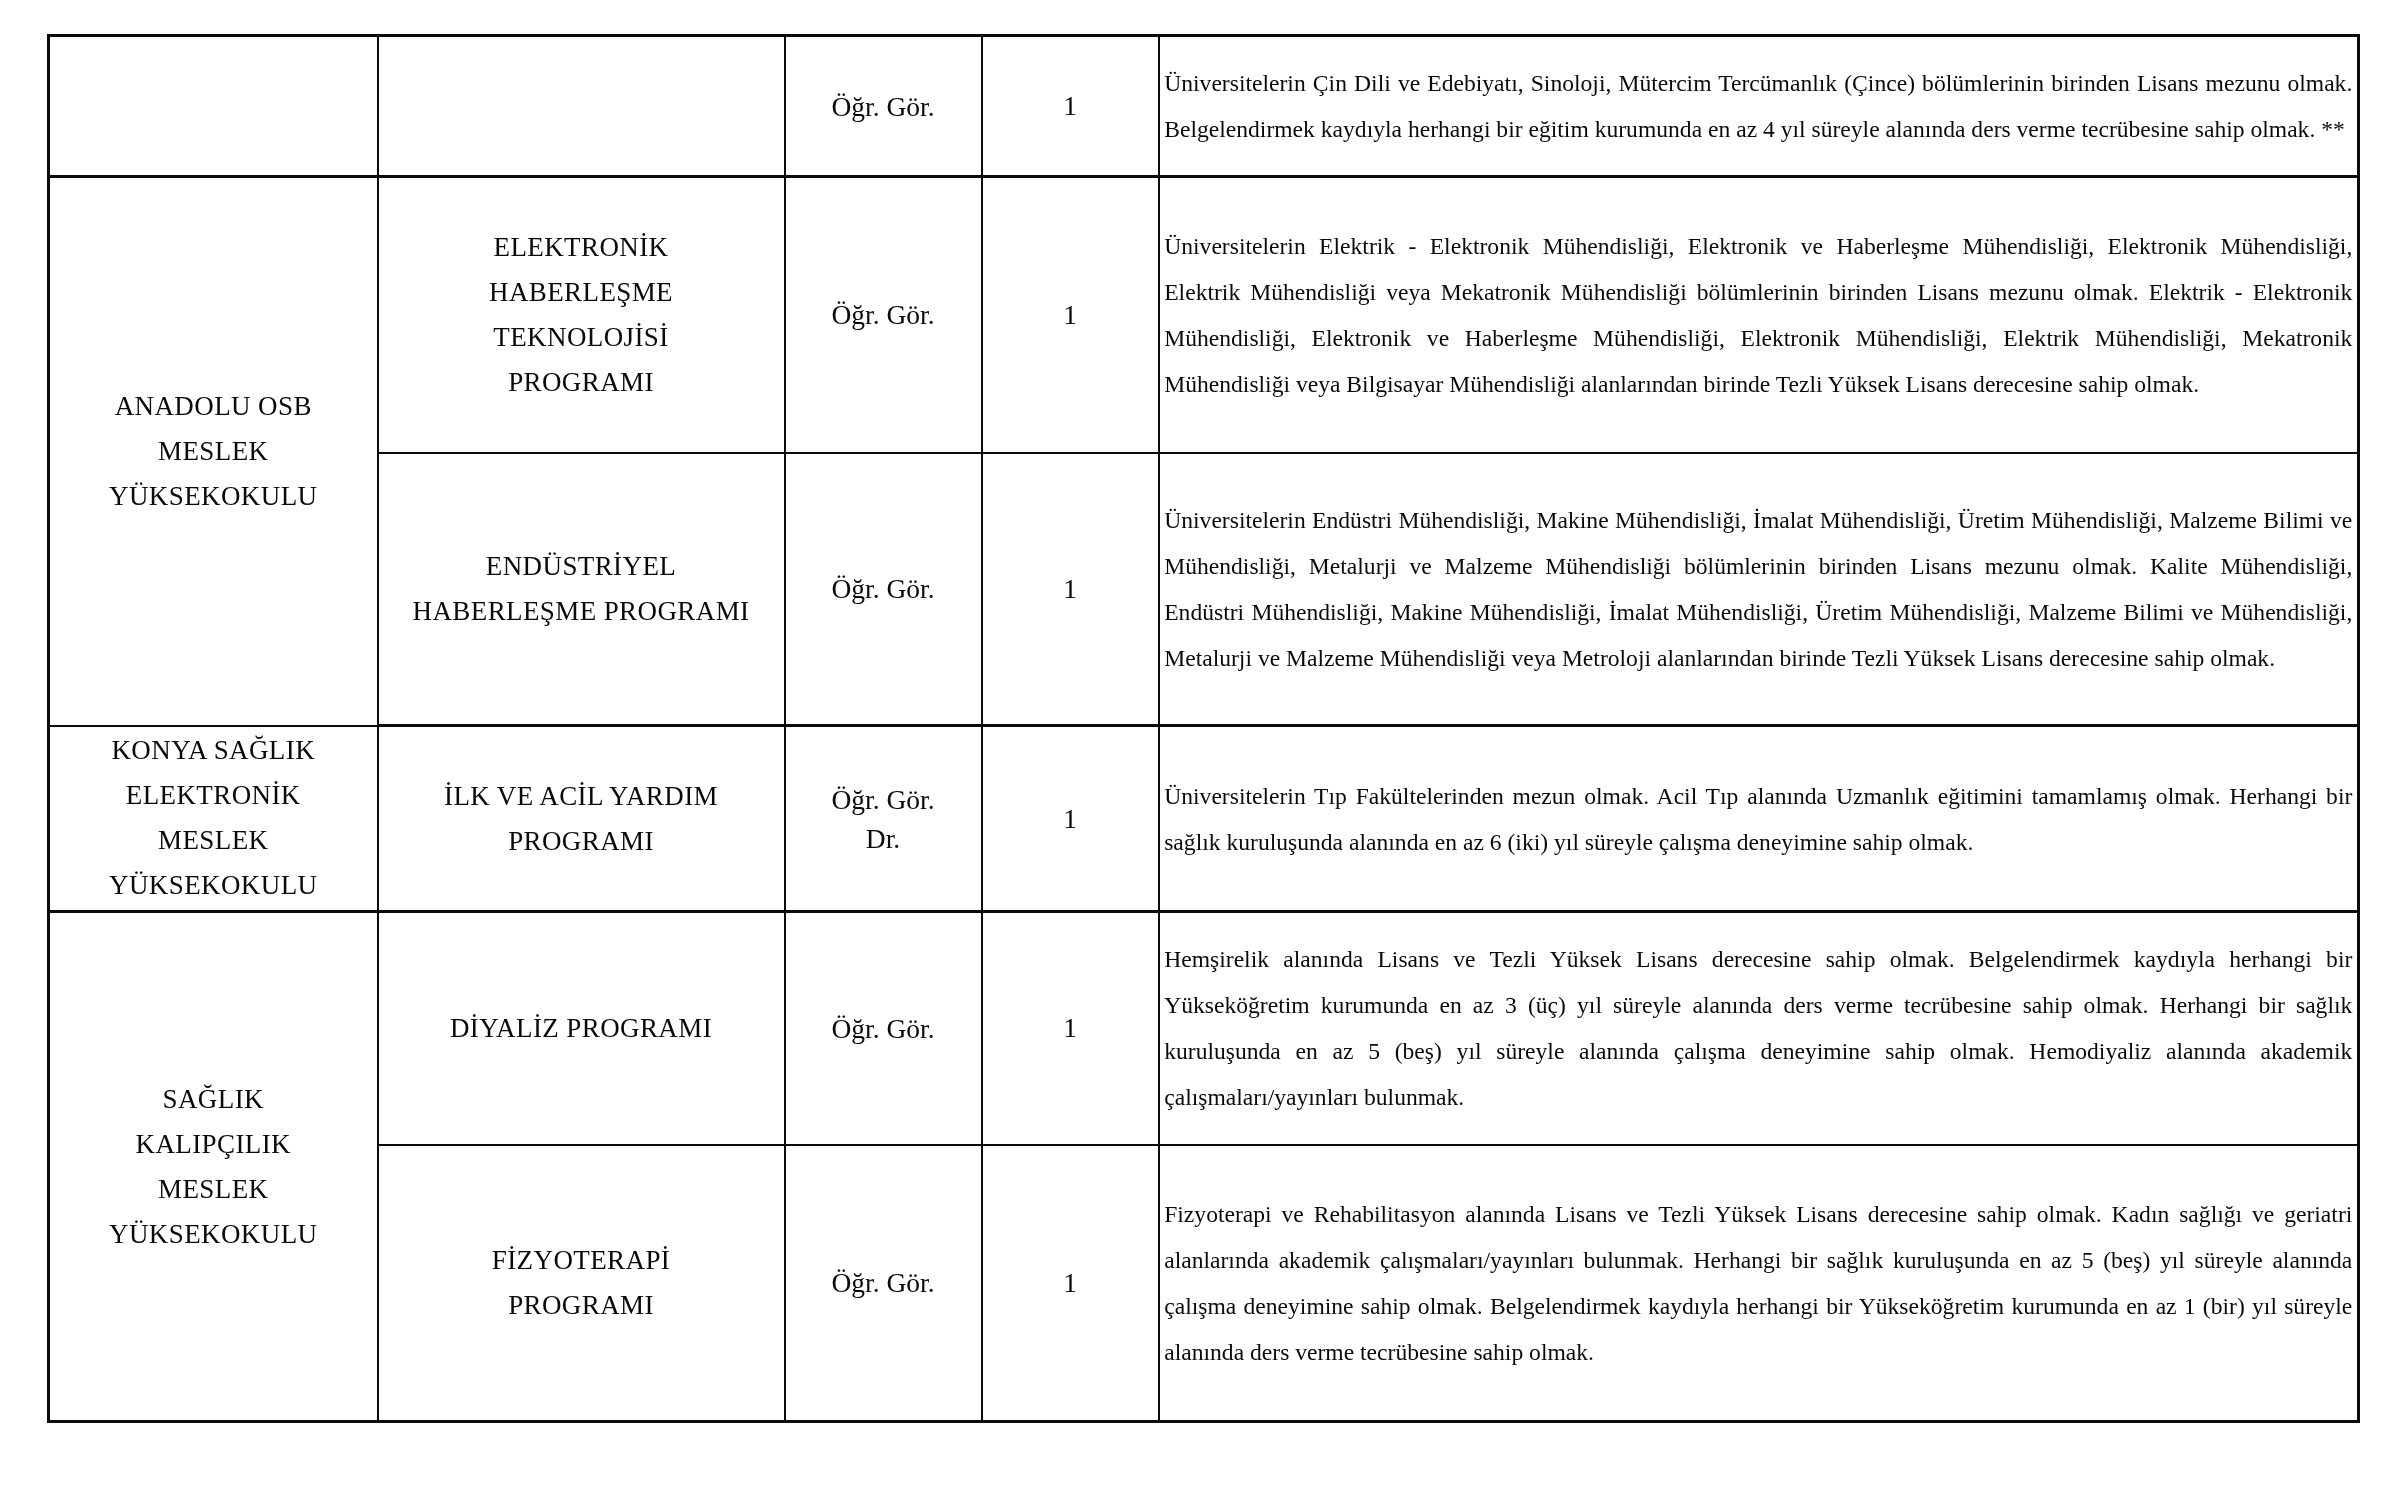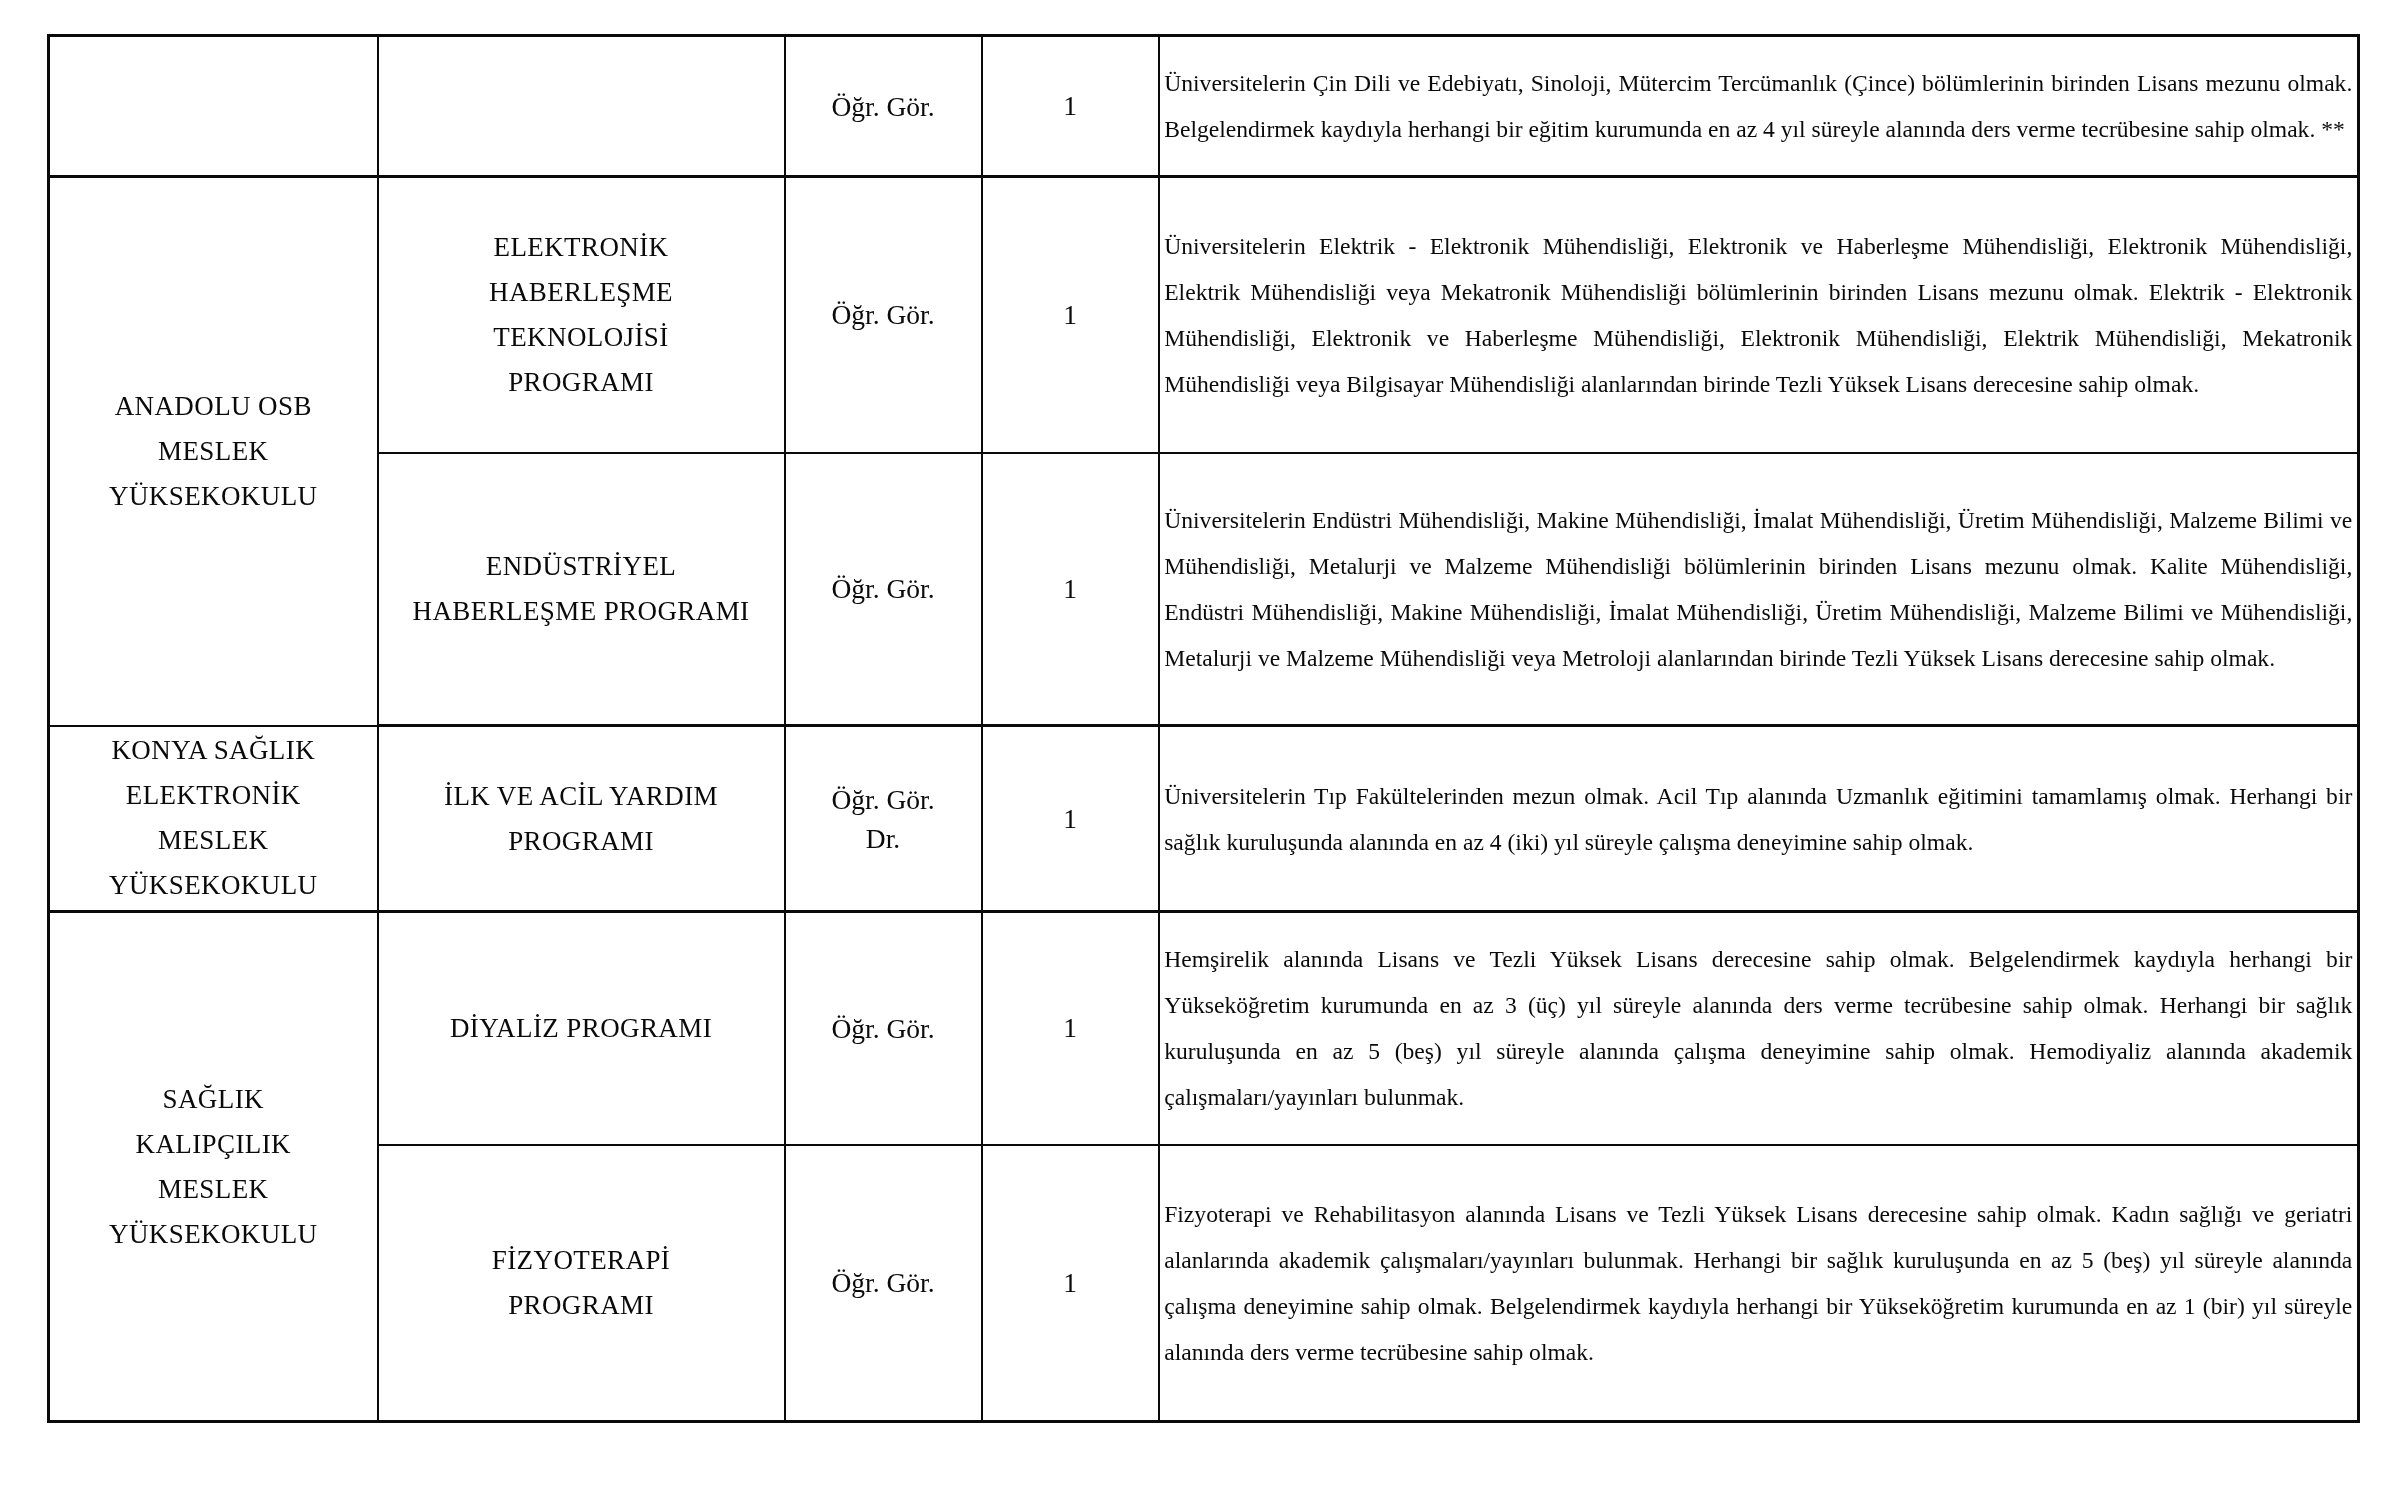--- a/index.html
+++ b/index.html
@@ -105,21 +105,21 @@
       <tr class="sep-heavy" style="height:186px">
         <td class="school-cell">KONYA SAĞLIK
 ELEKTRONİK
 MESLEK
 YÜKSEKOKULU</td>
         <td class="program-cell">İLK VE ACİL YARDIM
 PROGRAMI</td>
         <td class="title-cell">Öğr. Gör.
 Dr.</td>
         <td class="count-cell">1</td>
-        <td class="req-cell">Üniversitelerin Tıp Fakültelerinden mezun olmak. Acil Tıp alanında Uzmanlık eğitimini tamamlamış olmak. Herhangi bir sağlık kuruluşunda alanında en az 4 (iki) yıl süreyle çalışma deneyimine sahip olmak.</td>
+        <td class="req-cell">Üniversitelerin Tıp Fakültelerinden mezun olmak. Acil Tıp alanında Uzmanlık eğitimini tamamlamış olmak. Herhangi bir sağlık kuruluşunda alanında en az 6 (iki) yıl süreyle çalışma deneyimine sahip olmak.</td>
       </tr>
       <tr style="height:233px">
         <td class="school-cell" rowspan="2">SAĞLIK
 KALIPÇILIK
 MESLEK
 YÜKSEKOKULU</td>
         <td class="program-cell">DİYALİZ PROGRAMI</td>
         <td class="title-cell">Öğr. Gör.</td>
         <td class="count-cell">1</td>
         <td class="req-cell">Hemşirelik alanında Lisans ve Tezli Yüksek Lisans derecesine sahip olmak. Belgelendirmek kaydıyla herhangi bir Yükseköğretim kurumunda en az 3 (üç) yıl süreyle alanında ders verme tecrübesine sahip olmak. Herhangi bir sağlık kuruluşunda en az 5 (beş) yıl süreyle alanında çalışma deneyimine sahip olmak. Hemodiyaliz alanında akademik çalışmaları/yayınları bulunmak.</td>

